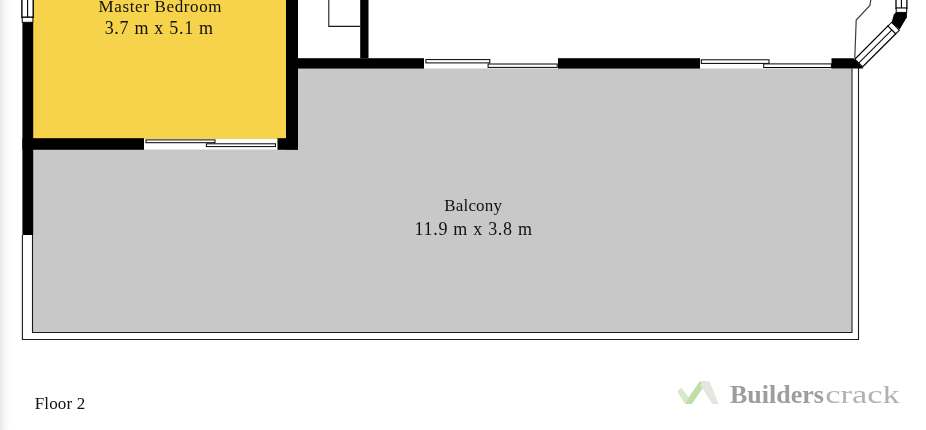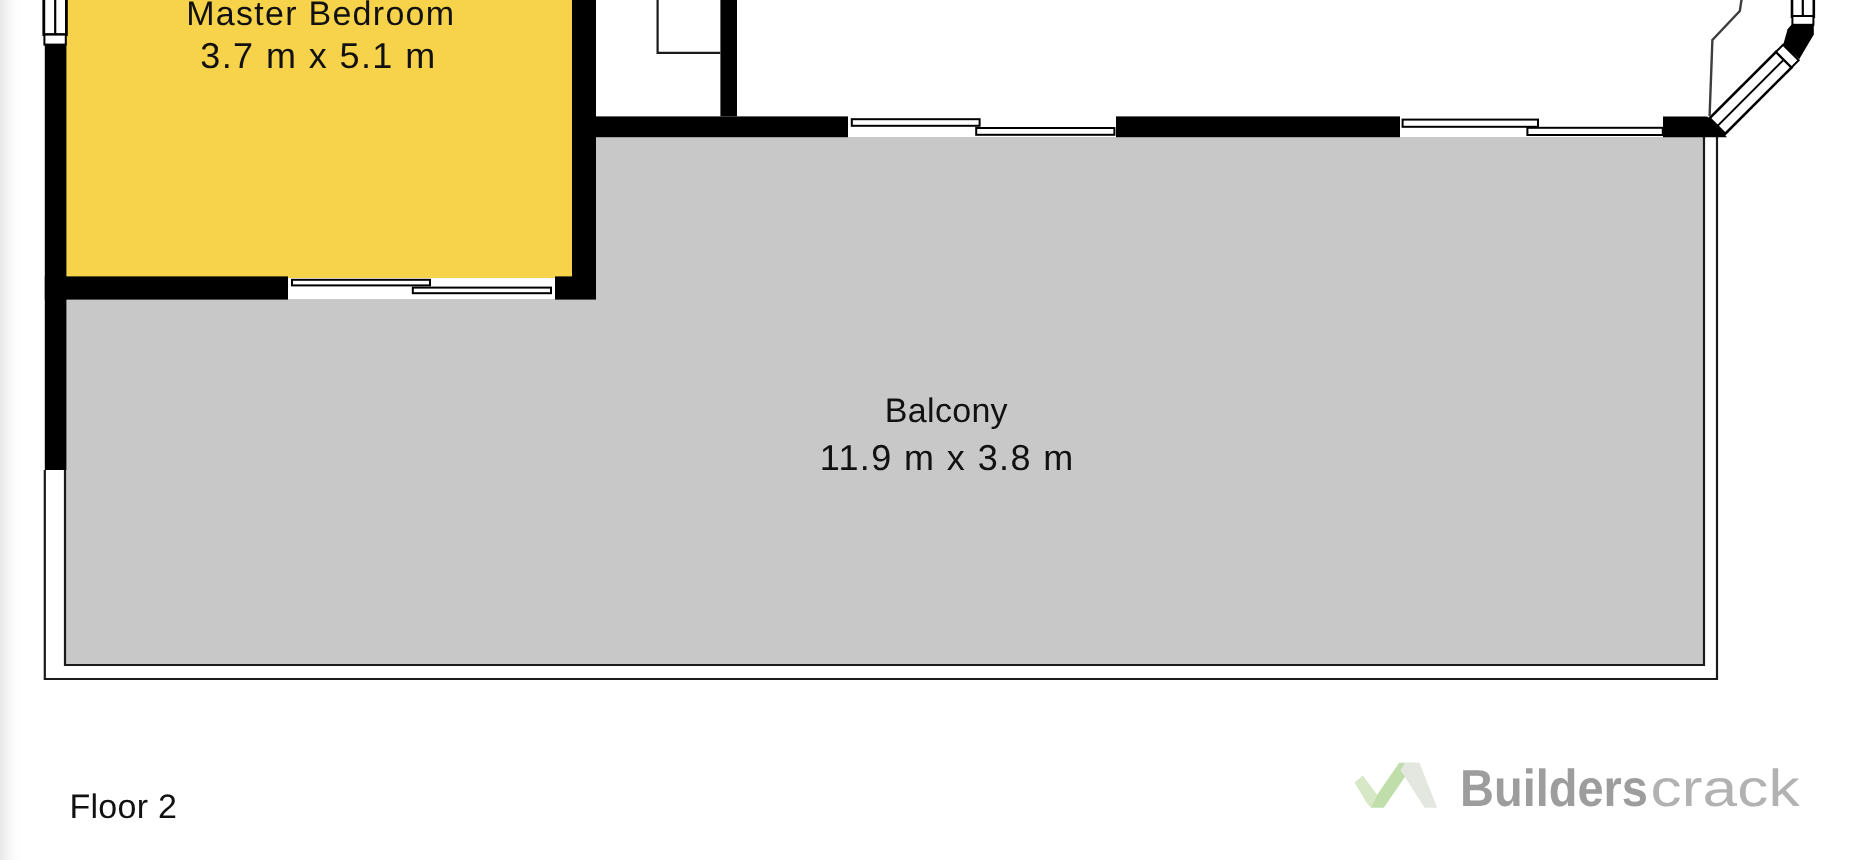--- a/index.html
+++ b/index.html
@@ -1,17 +1,17 @@
 <!DOCTYPE html>
 <html><head>
 <meta charset="utf-8">
 <style>
   html,body{margin:0;padding:0;background:#fff;}
   #stage{position:relative;width:926px;height:430px;overflow:hidden;background:#fff;
-         font-family:Liberation Sans, sans-serif;}
+         font-family:Liberation Serif, serif;}
   svg{display:block;}
 </style>
 </head>
 <body>
 <div id="stage">
 <svg width="926" height="430" viewBox="0 0 926 430" xmlns="http://www.w3.org/2000/svg">
   <defs>
     <linearGradient id="edgeL" x1="0" y1="0" x2="1" y2="0">
       <stop offset="0" stop-color="#e7e7e7"></stop>
       <stop offset="1" stop-color="#ffffff" stop-opacity="0"></stop>

